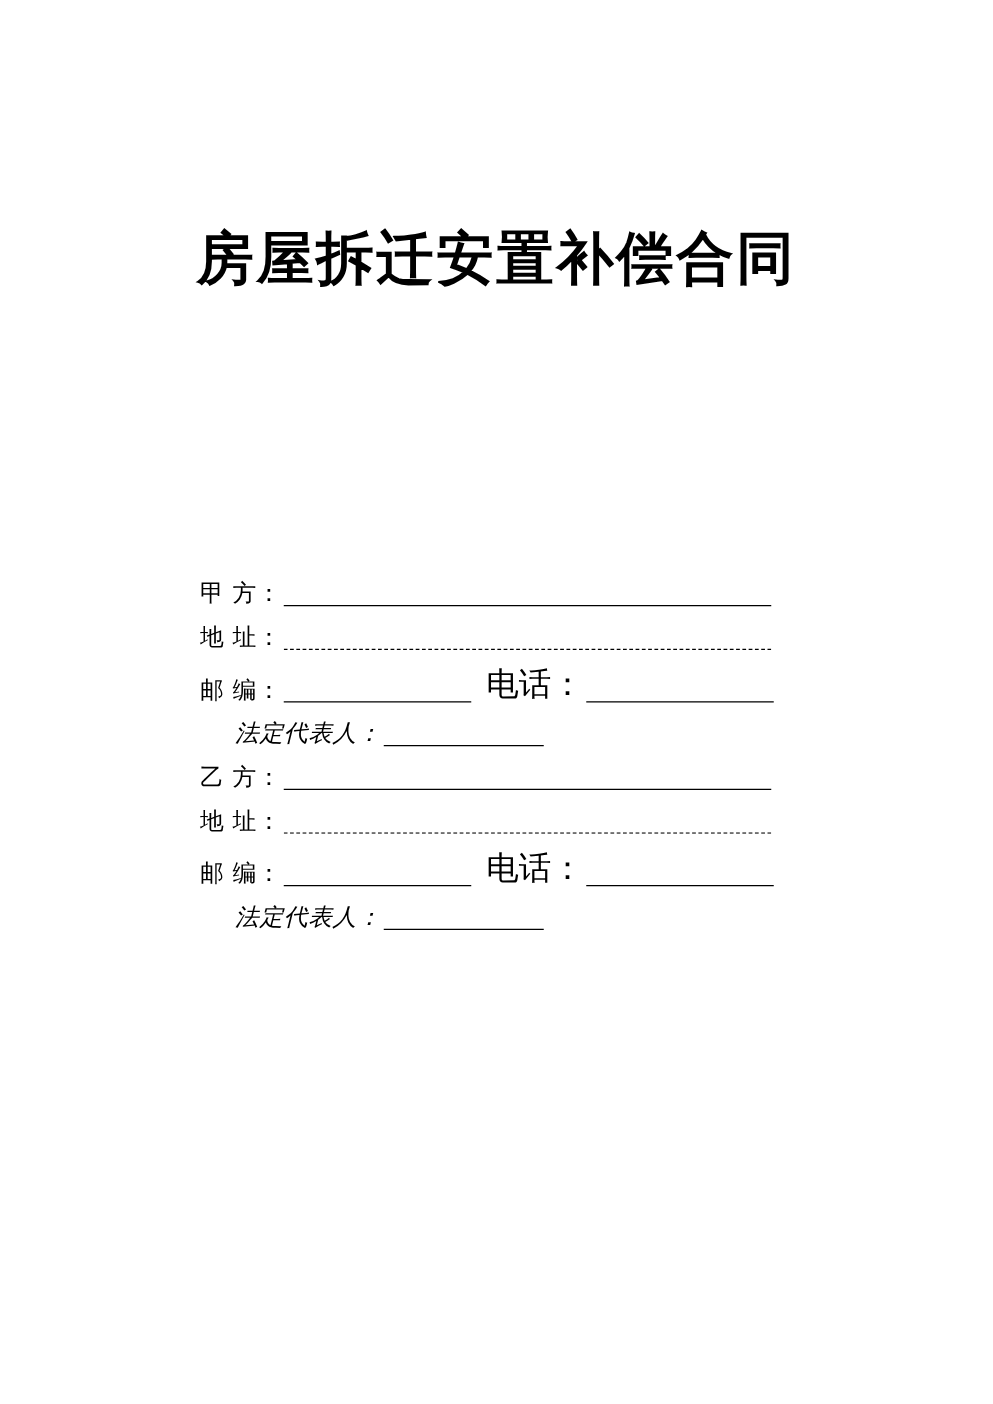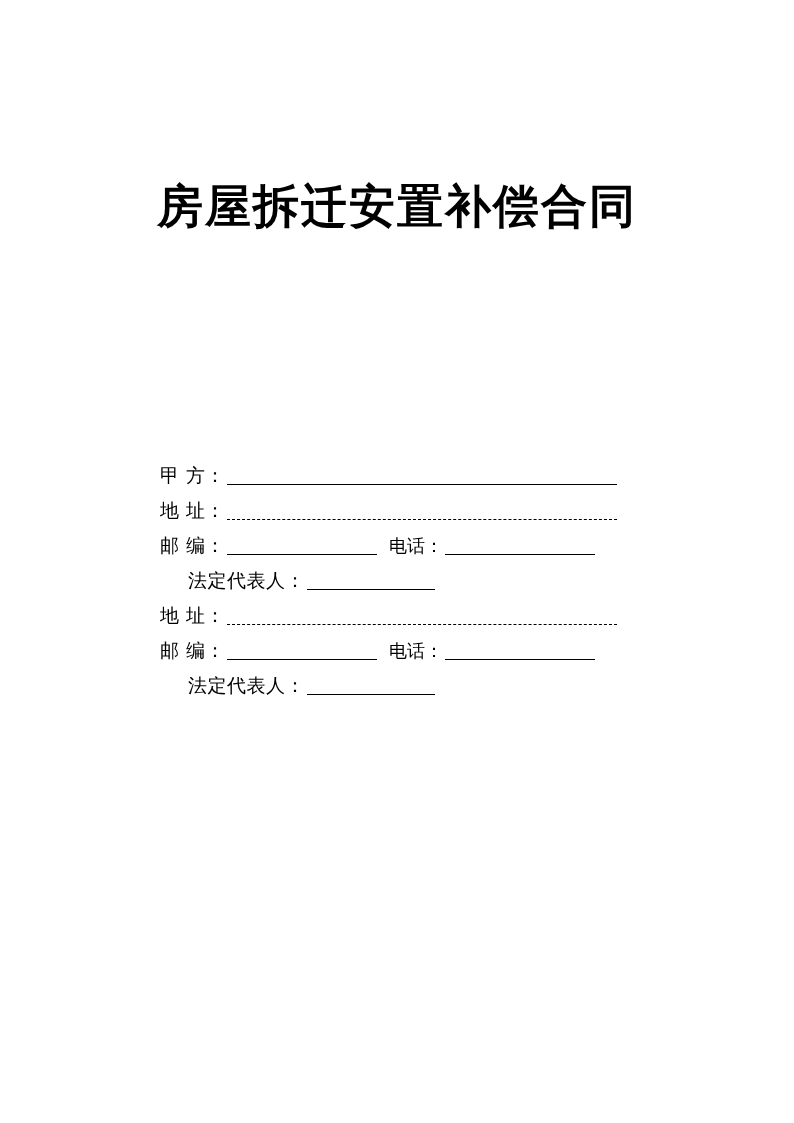--- a/index.html
+++ b/index.html
@@ -43,20 +43,21 @@
     display: flex;
     align-items: flex-end;
     font-family: "DejaVu Sans", "Liberation Sans", sans-serif;
     font-size: 19px;
     line-height: 1.0;
     margin-bottom: 16px;
     white-space: nowrap;
   }
   .field-row.indent {
     margin-left: 28px;
+    font-style: italic;
   }
   .field-label {
     font-size: 19px;
     letter-spacing: 0.5px;
   }
   .rule {
     display: inline-block;
     border-bottom: 1.6px solid #000;
     height: 14px;
     margin-left: 2px;
@@ -82,21 +83,22 @@
     width: 150px;
   }
   .rule.mid2 {
     width: 150px;
   }
   .rule.short {
     width: 128px;
   }
   .sep-label {
     margin-left: 12px;
-    font-size: 18px;
+    font-size: 26px;
+    font-family: Liberation Mono, monospace;
   }
 </style>
 </head>
 <body>
 
 <div class="page">
 
   <div class="doc-title">房屋拆迁安置补偿合同</div>
 
   <div class="party-block">
@@ -116,20 +118,24 @@
       <span class="rule mid"></span>
       <span class="sep-label">电话：</span>
       <span class="rule mid2"></span>
     </div>
 
     <div class="field-row indent">
       <span class="field-label">法定代表人：</span>
       <span class="rule short"></span>
     </div>
 
+    <div class="field-row">
+      <span class="field-label">乙  方：</span>
+      <span class="rule long"></span>
+    </div>
 
     <div class="field-row">
       <span class="field-label">地  址：</span>
       <span class="rule dashed-long"></span>
     </div>
 
     <div class="field-row">
       <span class="field-label">邮  编：</span>
       <span class="rule mid"></span>
       <span class="sep-label">电话：</span>

